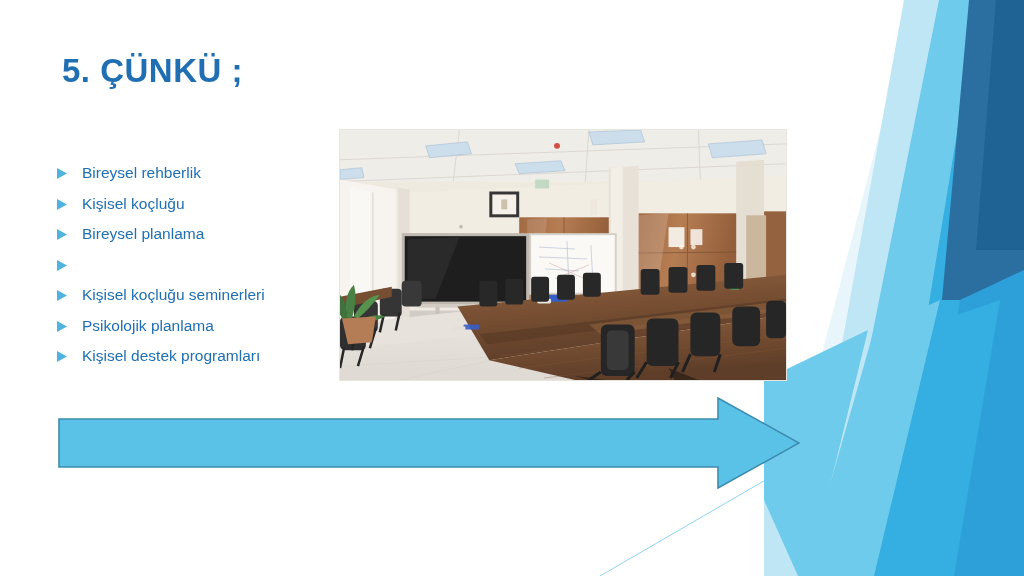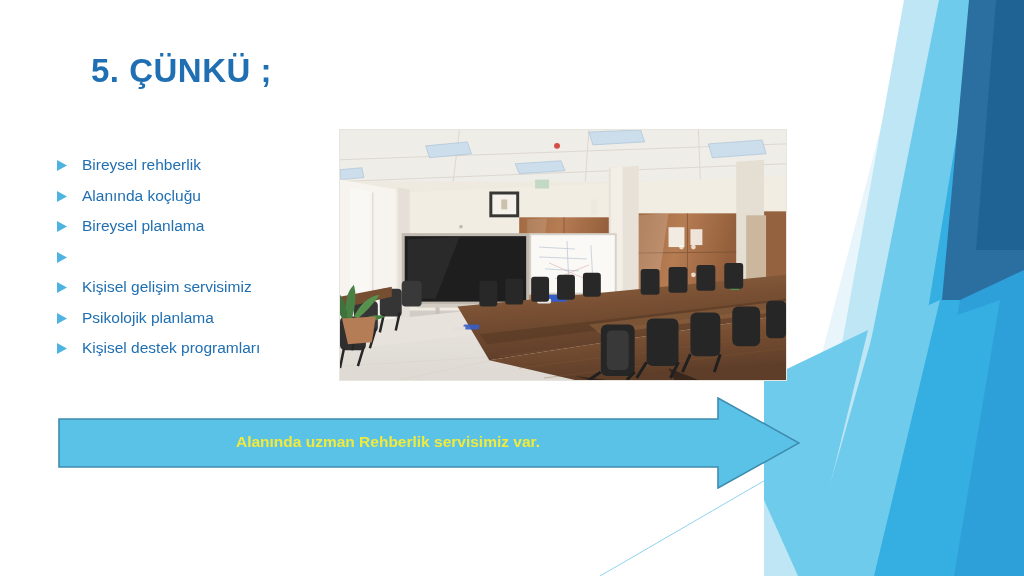--- a/index.html
+++ b/index.html
@@ -40,35 +40,35 @@
   
   .title {
     position: absolute;
     left: 62px;
     top: 52px;
     font-size: 33px;
     font-weight: bold;
     letter-spacing: 0.5px;
     color: #1F6FB2;
     white-space: nowrap;
-    margin-left: 29px;
   }
 
   
   .bullets {
     position: absolute;
     left: 55px;
     top: 155px;
     width: 280px;
   }
   .bullet-row {
     display: flex;
     align-items: flex-start;
     margin-bottom: 8.5px;
     height: 22px;
+    margin-top: 8px;
   }
   .bullet-marker {
     width: 13px;
     height: 13px;
     margin-top: 4px;
     margin-right: 14px;
     flex: 0 0 auto;
   }
   .bullet-marker svg { display: block; }
   .bullet-text {
@@ -160,21 +160,21 @@
       </span>
       <span class="bullet-text">Bireysel rehberlik</span>
     </div>
 
     <div class="bullet-row">
       <span class="bullet-marker">
         <svg width="13" height="13" viewBox="0 0 13 13">
             <polygon points="2,1 12,6.5 2,12" fill="#4EB3E0"></polygon>
           </svg>
       </span>
-      <span class="bullet-text">Alanında koçluğu</span>
+      <span class="bullet-text">Kişisel koçluğu</span>
     </div>
 
     <div class="bullet-row">
       <span class="bullet-marker">
         <svg width="13" height="13" viewBox="0 0 13 13">
             <polygon points="2,1 12,6.5 2,12" fill="#4EB3E0"></polygon>
           </svg>
       </span>
       <span class="bullet-text">Bireysel planlama</span>
     </div>
@@ -186,21 +186,21 @@
           </svg>
       </span>
     </div>
 
     <div class="bullet-row">
       <span class="bullet-marker">
         <svg width="13" height="13" viewBox="0 0 13 13">
             <polygon points="2,1 12,6.5 2,12" fill="#4EB3E0"></polygon>
           </svg>
       </span>
-      <span class="bullet-text">Kişisel gelişim servisimiz</span>
+      <span class="bullet-text">Kişisel koçluğu seminerleri</span>
     </div>
 
     <div class="bullet-row">
       <span class="bullet-marker">
         <svg width="13" height="13" viewBox="0 0 13 13">
             <polygon points="2,1 12,6.5 2,12" fill="#4EB3E0"></polygon>
           </svg>
       </span>
       <span class="bullet-text">Psikolojik planlama</span>
     </div>
@@ -404,16 +404,15 @@
       </g>
 
       <rect x="0" y="0" width="448" height="252" fill="#FFF6E8" opacity="0.06"></rect>
     </svg>
   </div>
 
   <div class="banner">
     <svg viewBox="0 0 742 92" preserveAspectRatio="none">
       <polygon points="1,22 660,22 660,1 741,46 660,91 660,70 1,70" fill="#5BC2E7" stroke="#3E8CB0" stroke-width="1.6" stroke-linejoin="miter"></polygon>
     </svg>
-    <div class="banner-text">Alanında uzman Rehberlik servisimiz var.</div>
   </div>
 
 </div>
 
 </body></html>

